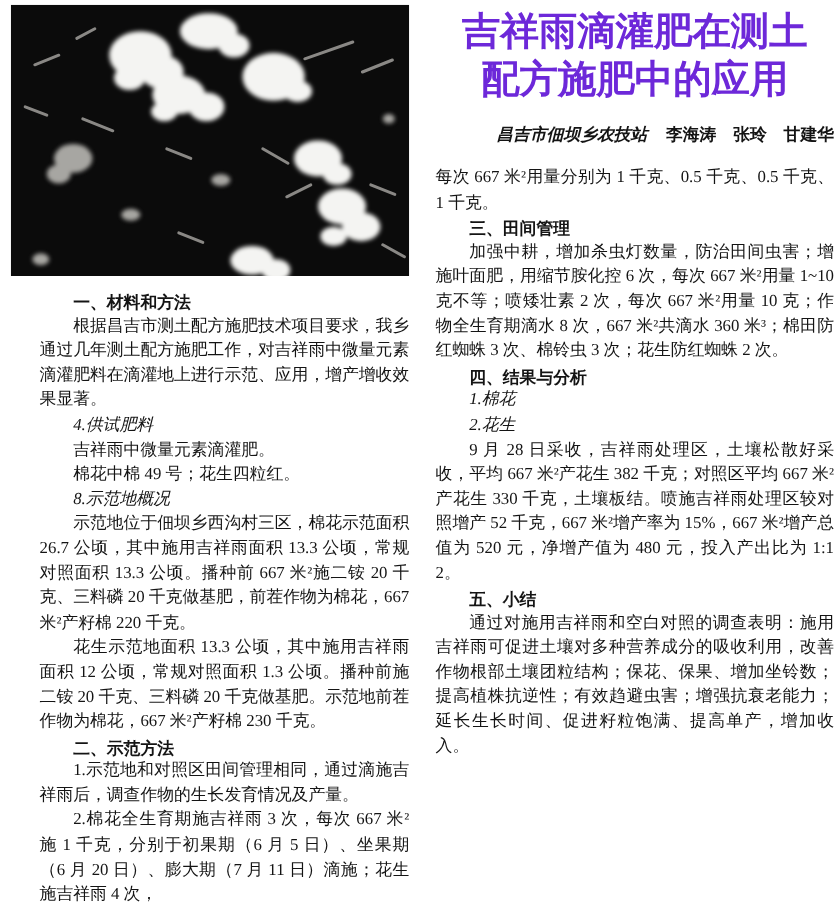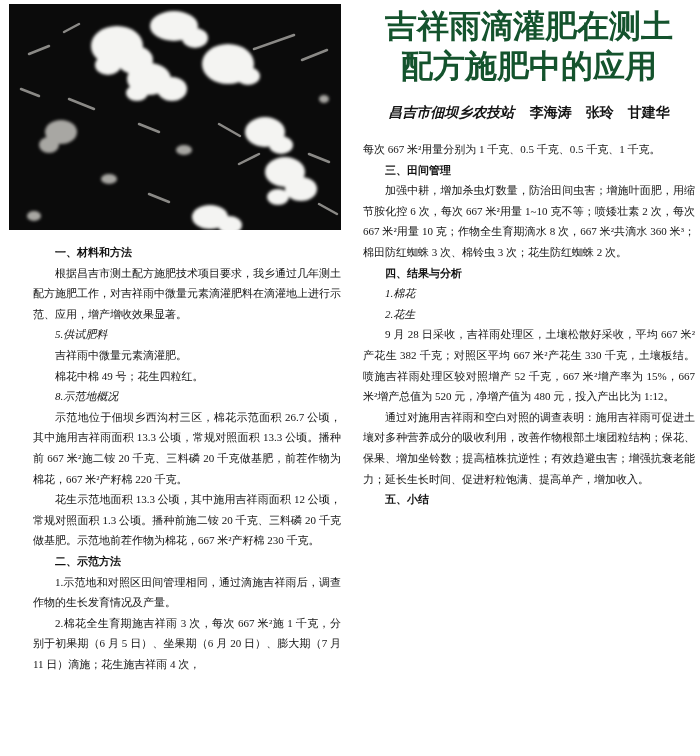--- a/index.html
+++ b/index.html
@@ -27,42 +27,42 @@
     position:absolute; left:363px; top:6px; width:332px;
   }
   .title {
     margin:0; padding:0;
     font-family:"Liberation Sans", sans-serif;
     font-weight:bold;
     font-size:32px;
     line-height:40px;
     text-align:center;
     letter-spacing:0px;
-    color:#14532d;
+    color:#6d28d9;
   }
   .byline {
     margin:18px 0 0 0;
-    text-align:center;
+    text-align:right;
     font-size:14px;
     white-space:nowrap;
   }
   .byline .affil {
     font-style:italic;
     font-family:"Liberation Serif", serif;
     font-weight:600;
     margin-right:12px;
   }
   .byline .authors {
     font-family:"Liberation Sans", sans-serif;
     font-weight:bold;
   }
   .col-right .text-flow { margin-top:17px; width:332px; }
 
   
-  .text-flow { font-size:11px; line-height:20.6px; }
+  .text-flow { font-size:14px; line-height:20.6px; }
   .para {
     margin:0; padding:0;
     text-indent:2em;
     text-align:justify;
     word-break:break-all;
   }
   .para.flow { text-indent:0; }
   .para.heading {
     font-family:"Liberation Sans", sans-serif;
     font-weight:bold;
@@ -136,21 +136,21 @@
           <path d="M310 200 L328 210"></path>
           <path d="M130 120 L150 128"></path>
           <path d="M55 28 L70 20"></path>
         </g>
       </svg>
     </figure>
 
     <div class="text-flow">
         <p class="para heading">一、材料和方法</p>
         <p class="para body">根据昌吉市测土配方施肥技术项目要求，我乡通过几年测土配方施肥工作，对吉祥雨中微量元素滴灌肥料在滴灌地上进行示范、应用，增产增收效果显著。</p>
-        <p class="para kaiti">5.供试肥料</p>
+        <p class="para kaiti">4.供试肥料</p>
         <p class="para body">吉祥雨中微量元素滴灌肥。</p>
         <p class="para body">棉花中棉 49 号；花生四粒红。</p>
         <p class="para kaiti">8.示范地概况</p>
         <p class="para body">示范地位于佃坝乡西沟村三区，棉花示范面积 26.7 公顷，其中施用吉祥雨面积 13.3 公顷，常规对照面积 13.3 公顷。播种前 667 米²施二铵 20 千克、三料磷 20 千克做基肥，前茬作物为棉花，667 米²产籽棉 220 千克。</p>
         <p class="para body">花生示范地面积 13.3 公顷，其中施用吉祥雨面积 12 公顷，常规对照面积 1.3 公顷。播种前施二铵 20 千克、三料磷 20 千克做基肥。示范地前茬作物为棉花，667 米²产籽棉 230 千克。</p>
         <p class="para heading">二、示范方法</p>
         <p class="para body">1.示范地和对照区田间管理相同，通过滴施吉祥雨后，调查作物的生长发育情况及产量。</p>
         <p class="para body">2.棉花全生育期施吉祥雨 3 次，每次 667 米²施 1 千克，分别于初果期（6 月 5 日）、坐果期（6 月 20 日）、膨大期（7 月 11 日）滴施；花生施吉祥雨 4 次，</p>
       </div>
   </div>
@@ -168,18 +168,18 @@
     </div>
 
     <div class="text-flow">
         <p class="para flow">每次 667 米²用量分别为 1 千克、0.5 千克、0.5 千克、1 千克。</p>
         <p class="para heading">三、田间管理</p>
         <p class="para body">加强中耕，增加杀虫灯数量，防治田间虫害；增施叶面肥，用缩节胺化控 6 次，每次 667 米²用量 1~10 克不等；喷矮壮素 2 次，每次 667 米²用量 10 克；作物全生育期滴水 8 次，667 米²共滴水 360 米³；棉田防红蜘蛛 3 次、棉铃虫 3 次；花生防红蜘蛛 2 次。</p>
         <p class="para heading">四、结果与分析</p>
         <p class="para kaiti">1.棉花</p>
         <p class="para kaiti">2.花生</p>
         <p class="para body">9 月 28 日采收，吉祥雨处理区，土壤松散好采收，平均 667 米²产花生 382 千克；对照区平均 667 米²产花生 330 千克，土壤板结。喷施吉祥雨处理区较对照增产 52 千克，667 米²增产率为 15%，667 米²增产总值为 520 元，净增产值为 480 元，投入产出比为 1:12。</p>
+        <p class="para heading">五、小结</p>
         <p class="para body">通过对施用吉祥雨和空白对照的调查表明：施用吉祥雨可促进土壤对多种营养成分的吸收利用，改善作物根部土壤团粒结构；保花、保果、增加坐铃数；提高植株抗逆性；有效趋避虫害；增强抗衰老能力；延长生长时间、促进籽粒饱满、提高单产，增加收入。</p>
-        <p class="para heading">五、小结</p>
       </div>
   </div>
 
 </div>
 
 </body></html>

